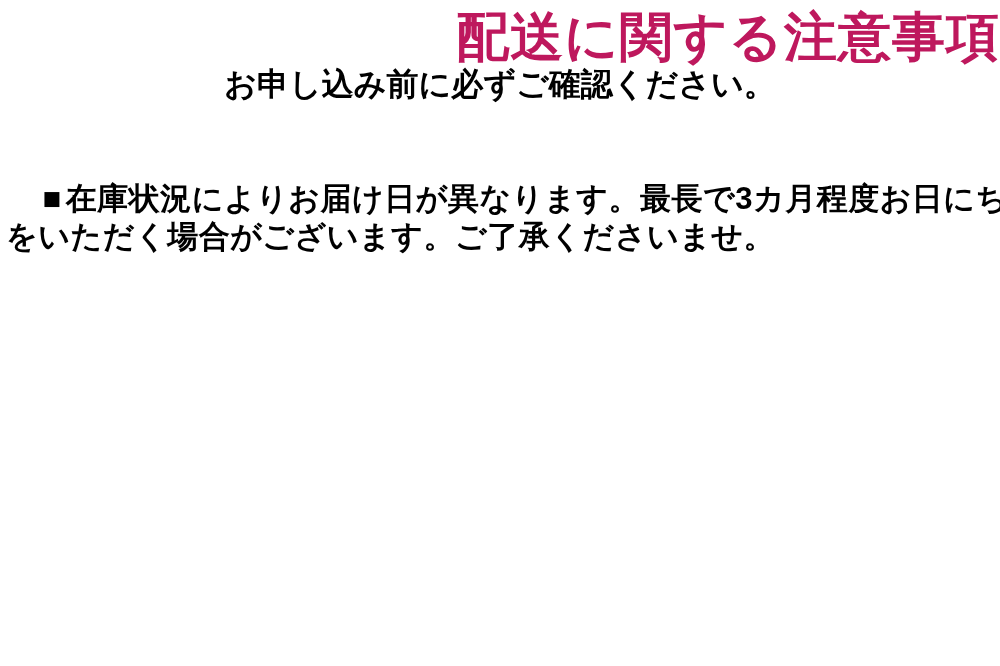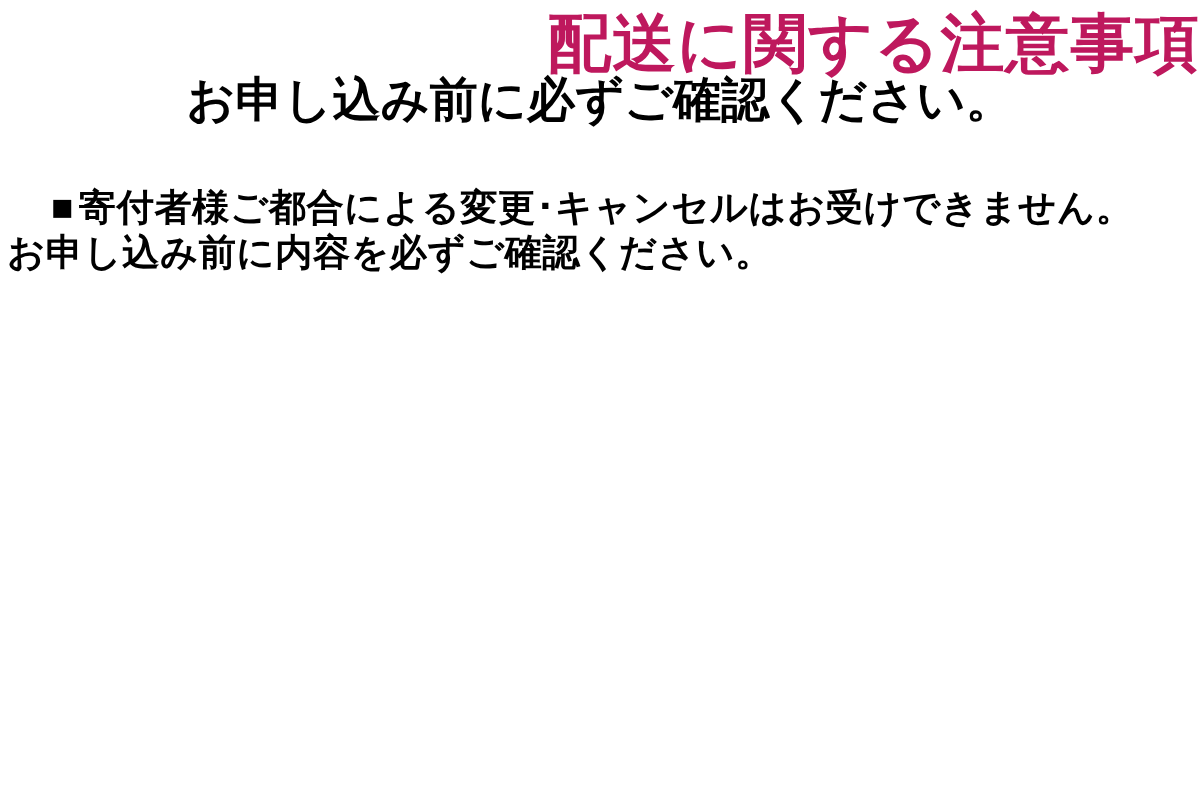--- a/index.html
+++ b/index.html
@@ -20,21 +20,21 @@
   .title {
     margin: 8px 0 0 0;
     font-size: 53px;
     line-height: 58px;
     font-weight: bold;
     letter-spacing: 1px;
     white-space: pre;
   }
   .subtitle {
     margin: 0;
-    font-size: 40px;
+    font-size: 32px;
     line-height: 36px;
     font-weight: bold;
     white-space: pre;
   }
   .notes {
     padding: 0 6px 0 6px;
   }
   .note {
     font-size: 31px;
     line-height: 38px;
@@ -51,18 +51,18 @@
 </style>
 </head>
 <body>
 
 <div class="header">
   <div class="title" style="color: #be185d; text-align: right;">配送に関する注意事項</div>
   <div class="subtitle">お申し込み前に必ずご確認ください。</div>
 </div>
 
 <div class="notes">
-  <div class="note note-3">
-    <span class="bullet">■</span><span class="note-text">寄付者様ご都合による変更･キャンセルはお受けできません。
-お申し込み前に内容を必ずご確認ください。</span>
+  <div class="note note-1">
+    <span class="bullet">■</span><span class="note-text">在庫状況によりお届け日が異なります。最長で3カ月程度お日にち
+をいただく場合がございます。ご了承くださいませ。</span>
   </div>
 
 </div>
 
 </body></html>

